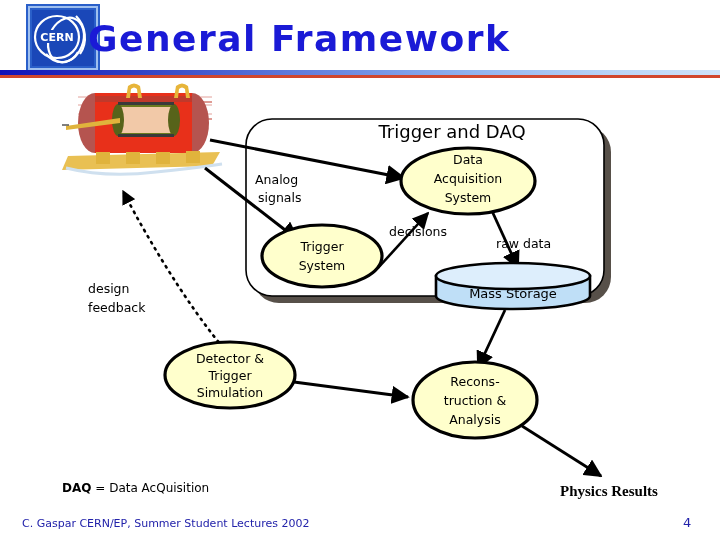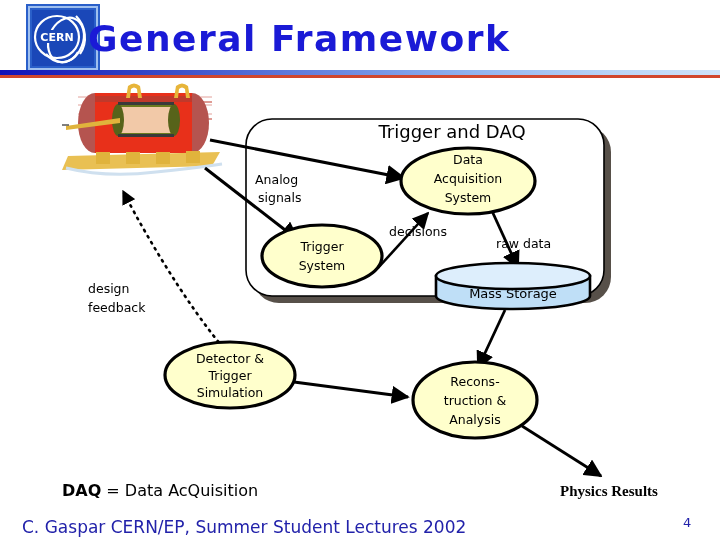--- a/index.html
+++ b/index.html
@@ -63,31 +63,31 @@
   #diagram svg {
     display: block;
   }
 
   
   #daq-legend {
     position: absolute;
     left: 62px;
     top: 481px;
     font-family: "DejaVu Sans", sans-serif;
-    font-size: 16px;
+    font-size: 12px;
     color: #000000;
     white-space: nowrap;
   }
   #daq-legend b { font-weight: bold; }
   #footer-credit {
     position: absolute;
     left: 22px;
     top: 517px;
     font-family: "DejaVu Sans", sans-serif;
-    font-size: 17px;
+    font-size: 11px;
     color: #2222aa;
     white-space: nowrap;
   }
   #page-number {
     position: absolute;
     left: 683px;
     top: 515px;
     font-family: "DejaVu Sans", sans-serif;
     font-size: 13px;
     color: #2222aa;

